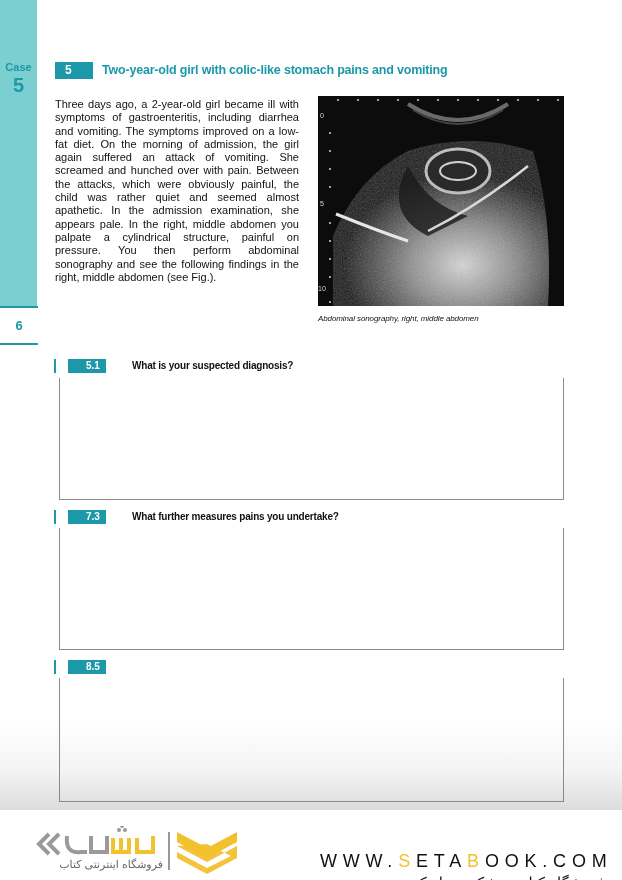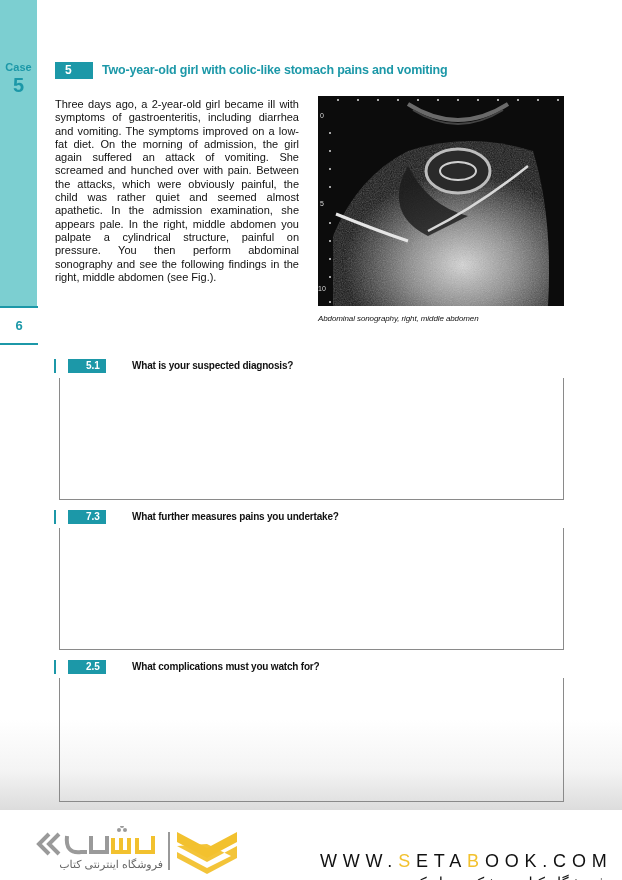--- a/index.html
+++ b/index.html
@@ -129,22 +129,21 @@
   <div class="q-badge" style="top:359px">5.1</div>
   <div class="q-text" style="top:359px">What is your suspected diagnosis?</div>
   <div class="answer-box" style="top:378px;height:122px"></div>
 
   <div class="q-bar" style="top:510px"></div>
   <div class="q-badge" style="top:510px">7.3</div>
   <div class="q-text" style="top:510px">What further measures pains you undertake?</div>
   <div class="answer-box" style="top:528px;height:122px"></div>
 
   <div class="q-bar" style="top:660px"></div>
-  <div class="q-badge" style="top:660px">2.5</div>
-  <div class="q-text" style="top:660px">What complications must you watch for?</div>
+  <div class="q-badge" style="top:660px">8.5</div>
   <div class="answer-box" style="top:678px;height:124px"></div>
 </div>
 
 <div class="footer"></div>
 
 <svg class="logo-brand" width="130" height="34" viewBox="0 0 130 34">
   <g fill="none" stroke="#9a9a9a" stroke-width="4">
     <path d="M14 8 L4 18 L14 28"></path>
       <path d="M24 8 L14 18 L24 28"></path>
   </g>

